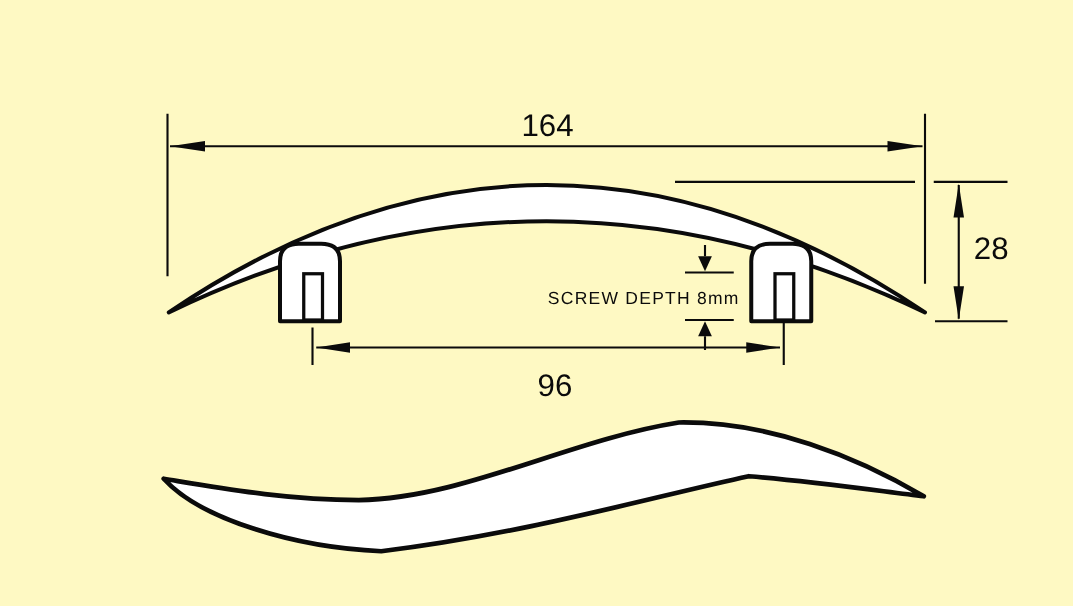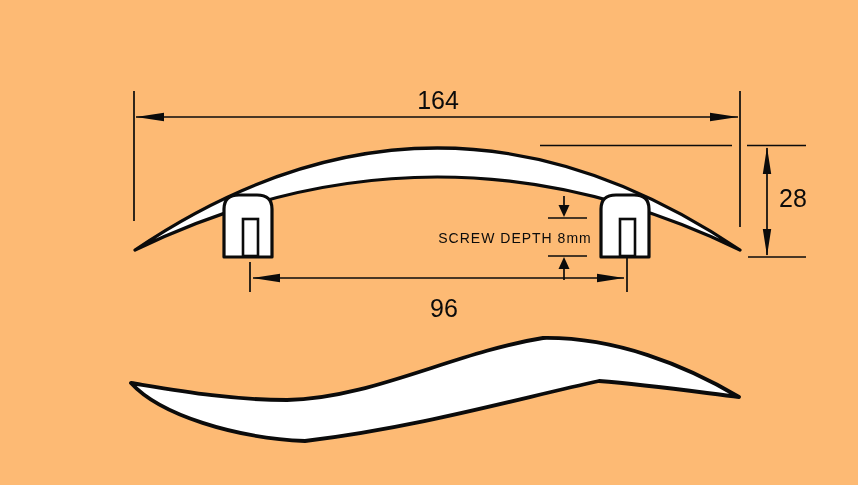--- a/index.html
+++ b/index.html
@@ -4,21 +4,21 @@
 <style>
   html, body {
     margin: 0;
     padding: 0;
     background: #ffffff;
   }
   .drawing-stage {
     position: relative;
     width: 858px;
     height: 485px;
-    background: #fdba74;
+    background: #fef9c3;
     font-family: "Liberation Sans", "DejaVu Sans", sans-serif;
     overflow: hidden;
   }
   svg { display: block; }
   .outline {
     fill: #ffffff;
     stroke: #0b0b0b;
     stroke-width: 3.2;
     stroke-linejoin: round;
     stroke-linecap: round;

